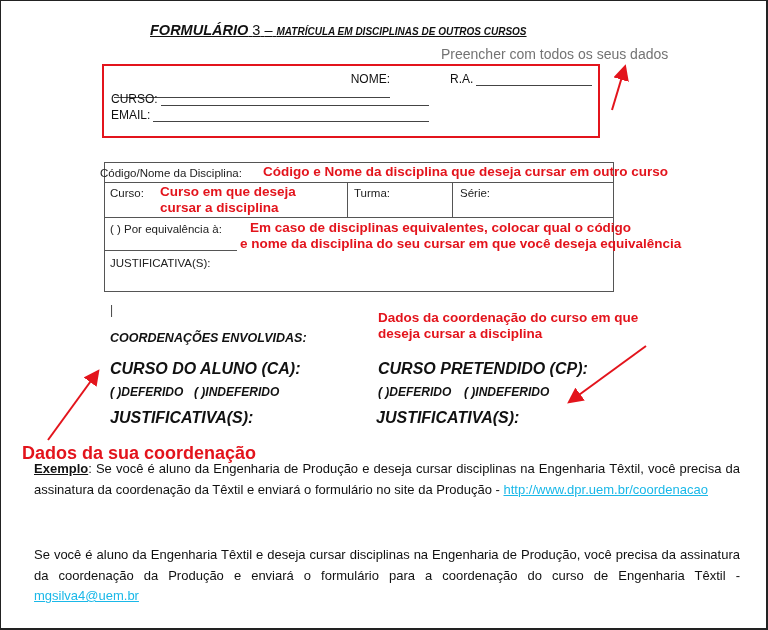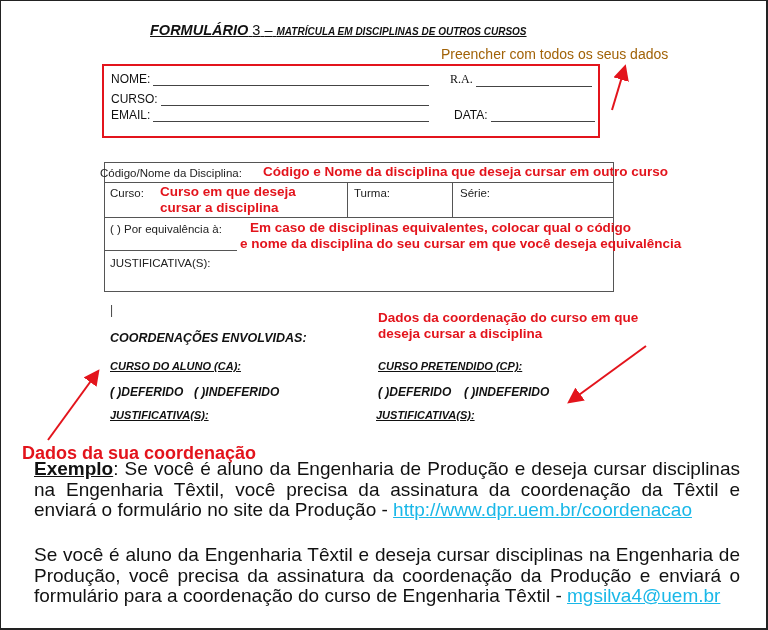--- a/index.html
+++ b/index.html
@@ -2,69 +2,65 @@
 <html><head>
 <meta charset="utf-8">
 <style>
   html,body{margin:0;padding:0;background:#fff;}
   body{width:768px;height:630px;position:relative;overflow:hidden;font-family:"Liberation Sans",sans-serif;color:#111;}
   .frame{position:absolute;left:0;top:0;width:766px;height:628px;border:1px solid #222;border-bottom-width:2px;border-right-width:2px;box-sizing:border-box;width:768px;height:630px;}
   .abs{position:absolute;white-space:nowrap;}
   .title{left:150px;top:22px;font-size:14.5px;font-weight:bold;font-style:italic;text-decoration:underline;letter-spacing:0;}
   .title .num{font-weight:normal;font-style:normal;text-decoration:none;}
   .title .sub{font-size:10px;}
-  .red{color:#a16207;}
+  .red{color:#737373;}
   .hint-top{left:441px;top:46px;font-size:14px;}
   .databox{position:absolute;left:102px;top:64px;width:498px;height:74px;border:2px solid #e3141c;box-sizing:border-box;}
   .field{position:absolute;font-size:12px;display:flex;align-items:flex-end;}
   .field .line{border-bottom:1px solid #444;height:11px;margin-left:3px;}
   .tbl{position:absolute;border:1px solid #555;box-sizing:border-box;}
   .lbl{font-size:11.5px;color:#222;}
   .hint{font-size:13.5px;font-weight:bold;color:#e3141c;line-height:16px;}
   .it{font-style:italic;font-weight:bold;font-size:12px;}
-  .itu{font-style:italic;font-weight:bold;font-size:11px;text-decoration:underline;}
-  .body-text{position:absolute;left:34px;width:706px;font-size:19px;line-height:20.5px;text-align:justify;color:#111;}
+  .itu{font-style:italic;font-weight:bold;font-size:16px;}
+  .body-text{position:absolute;left:34px;width:706px;font-size:13px;line-height:20.5px;text-align:justify;color:#111;}
   .body-text b{text-decoration:underline;}
   .link{color:#1ab8e8;text-decoration:underline;}
   svg.arrows{position:absolute;left:0;top:0;}
 </style>
 </head>
 <body>
 
 <div class="frame"></div>
 
 <div class="abs title">
   <span>FORMULÁRIO</span>
   <span class="num">3</span>
   <span class="num">–</span>
   <span class="sub">MATRÍCULA EM DISCIPLINAS DE OUTROS CURSOS</span>
 </div>
 
 <div class="abs red hint-top">Preencher com todos os seus dados</div>
 
 <div class="databox">
-  <div class="field" style="left:7px;top:6px;">
+  <div class="field" style="left:7px;top:6px;flex-direction:column;">
     <span>NOME:</span>
     <span class="line" style="width:276px;"></span>
   </div>
   <div class="field" style="left:7px;top:26px;">
     <span>CURSO:</span>
     <span class="line" style="width:268px;"></span>
   </div>
   <div class="field" style="left:7px;top:42px;">
     <span>EMAIL:</span>
     <span class="line" style="width:276px;"></span>
   </div>
-  <div class="field" style="left:346px;top:6px;font-family:Liberation Serif, serif;">
+  <div class="field" style="left:346px;top:6px;">
     <span>R.A.</span>
     <span class="line" style="width:116px;"></span>
-  </div>
-  <div class="field" style="left:350px;top:42px;">
-    <span>DATA:</span>
-    <span class="line" style="width:104px;"></span>
   </div>
 </div>
 
 <div class="tbl" style="left:104px;top:162px;width:510px;height:130px;border-top:1px solid #555;"></div>
 
 <div class="abs" style="left:104px;top:182px;width:510px;border-top:1px solid #555;"></div>
 <div class="abs" style="left:104px;top:217px;width:510px;border-top:1px solid #555;"></div>
 <div class="abs" style="left:104px;top:250px;width:133px;border-top:1px solid #555;"></div>
 
 <div class="abs" style="left:347px;top:182px;height:35px;border-left:1px solid #555;"></div>

